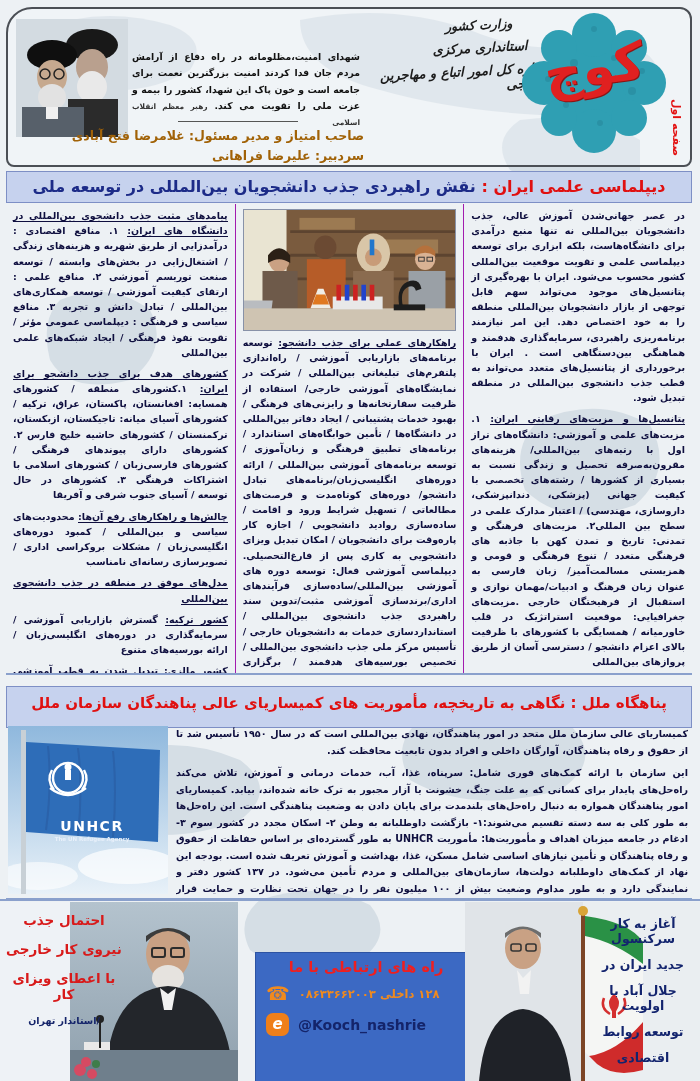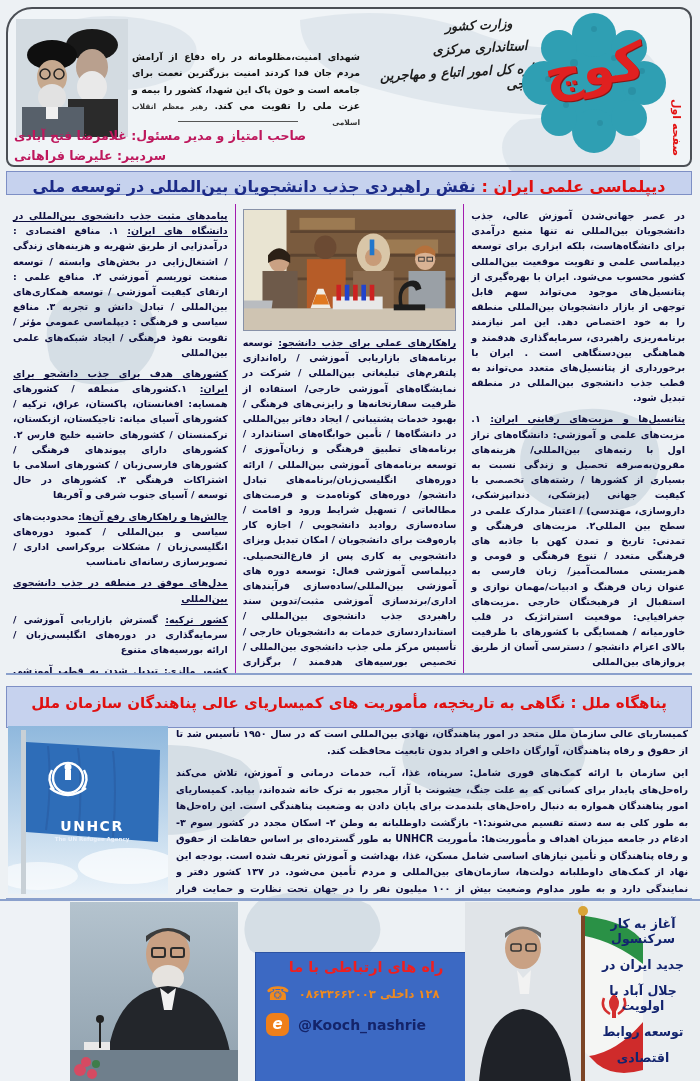--- a/index.html
+++ b/index.html
@@ -20,22 +20,22 @@
   }
   .leaders { position:absolute; left:8px; top:10px; width:112px; height:118px; }
   .quote {
     position:absolute; left:124px; top:40px; width:228px;
     direction:rtl; text-align:justify; font-size:9.3px; font-weight:bold;
     color:#111; line-height:1.75;
   }
   .quote .attr { font-size:7.5px; color:#333; }
   .quote-rule { position:absolute; left:170px; top:112px; width:120px; border-top:1px solid #555; }
   .owner-line, .editor-line {
-    position:absolute; left:6px; width:350px; text-align:left;
-    direction:rtl; color:#be185d; font-weight:bold; font-size:12.5px;
+    position:absolute; left:6px; width:350px; text-align:right;
+    direction:rtl; color:#a16207; font-weight:bold; font-size:12.5px;
   }
   .owner-line { top:119px; }
   .editor-line { top:139px; }
   .org-block {
     position:absolute; left:348px; top:10px; width:186px; direction:rtl;
     text-align:right; font-weight:bold; font-style:italic; color:#1c1c1c;
     transform:rotate(-3deg);
   }
   .org-l1 { font-size:12.5px; margin-right:28px; }
   .org-l2 { font-size:13px;  margin-right:14px; margin-top:8px; }
@@ -54,21 +54,21 @@
     position:absolute; width:70px; right:-21px; top:112px; text-align:center;
     transform:rotate(90deg); color:#e31212; font-weight:bold; font-size:11px;
     direction:rtl;
   }
 
   
   .bar {
     position:absolute; left:6px; width:686px; text-align:center; direction:rtl;
     background:#c6d2ee; border:1px solid #7d8fc5; font-weight:bold; z-index:2;
   }
-  .bar1 { top:171px; height:24px; line-height:30px; font-size:16px; }
+  .bar1 { top:171px; height:32px; line-height:30px; font-size:16px; }
   .bar1 .hl-prefix { color:#e01010; }
   .bar1 .hl-rest   { color:#1c2b88; }
   .bar2 { top:686px; height:42px; line-height:32px; font-size:15px; color:#e01010; }
 
   
   .article {
     position:absolute; left:6px; top:204px; width:686px; height:471px;
     display:flex; direction:rtl; z-index:2; border-bottom:2px solid #8aa0cc;
     overflow:hidden;
   }
@@ -355,20 +355,26 @@
     <rect x="14" y="140" width="26" height="8" fill="#e9e9e9"></rect>
     <line x1="30" y1="120" x2="30" y2="146" stroke="#222" stroke-width="2"></line>
     <circle cx="30" cy="117" r="4" fill="#222"></circle>
     <g fill="#d64a62">
       <circle cx="10" cy="168" r="6"></circle>
         <circle cx="22" cy="172" r="5"></circle>
         <circle cx="16" cy="160" r="5"></circle>
     </g>
     <circle cx="26" cy="162" r="4" fill="#3f7d4a"></circle>
   </svg>
+  <div class="left-news">
+    <div class="ln">احتمال جذب</div>
+    <div class="ln">نیروی کار خارجی</div>
+    <div class="ln">با اعطای ویزای کار</div>
+    <div class="src">/استاندار تهران</div>
+  </div>
 </div>
 
 <div class="contact">
   <div class="title">راه های ارتباطی با ما</div>
   <div class="row">
     <span class="phone-glyph"></span>
     <span class="phone-text">۱۲۸ داخلی ۰۸۶۳۳۶۶۲۰۰۳</span>
   </div>
   <div class="row">
     <span class="eitaa-ic"></span>

